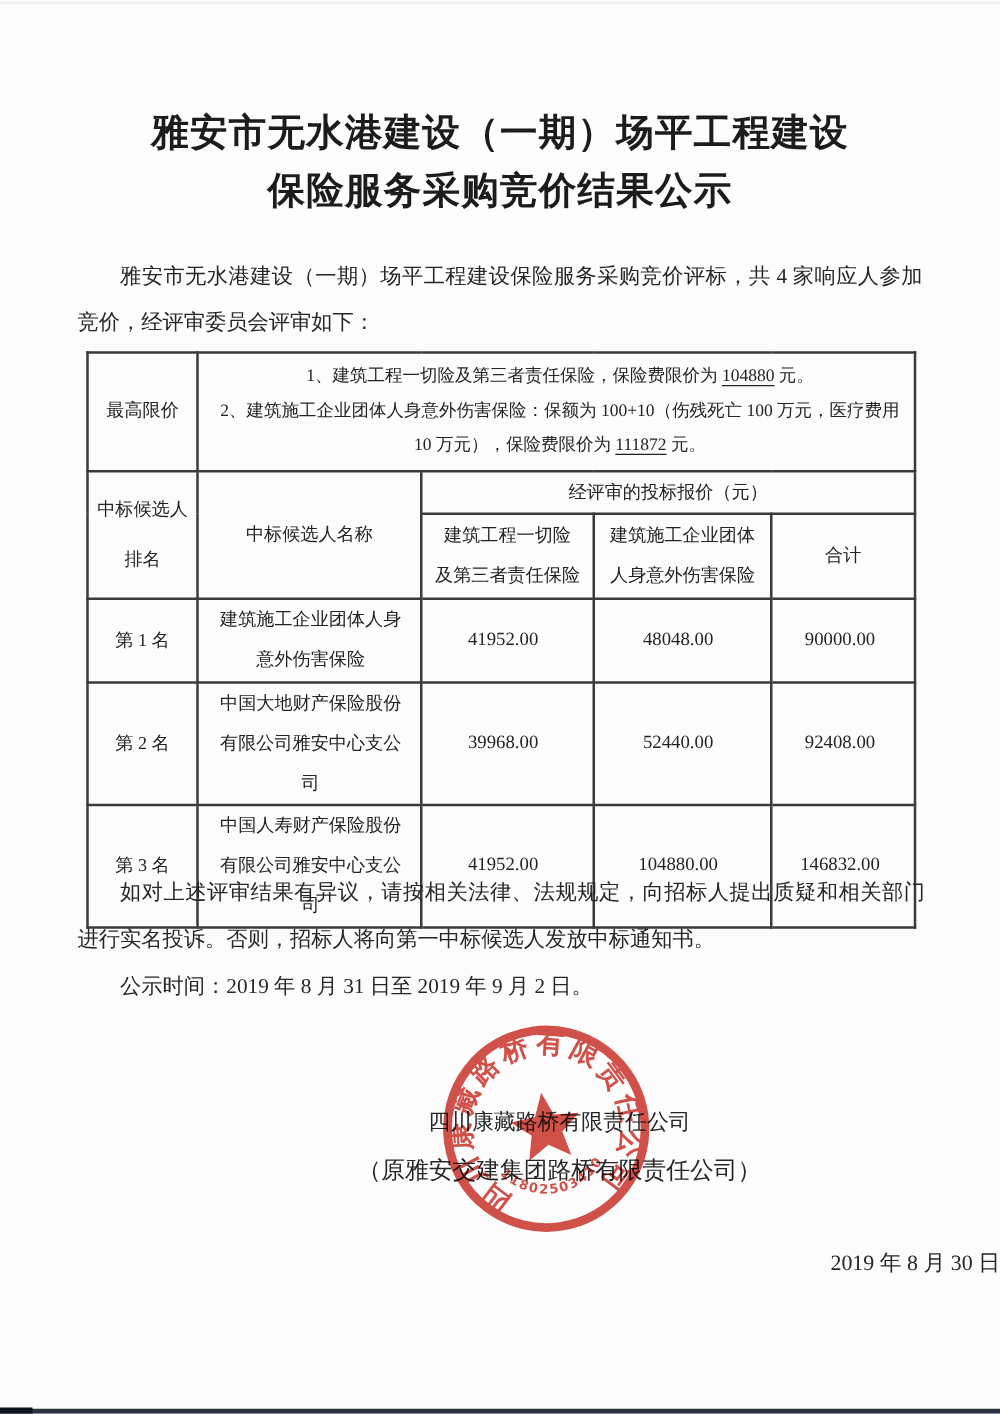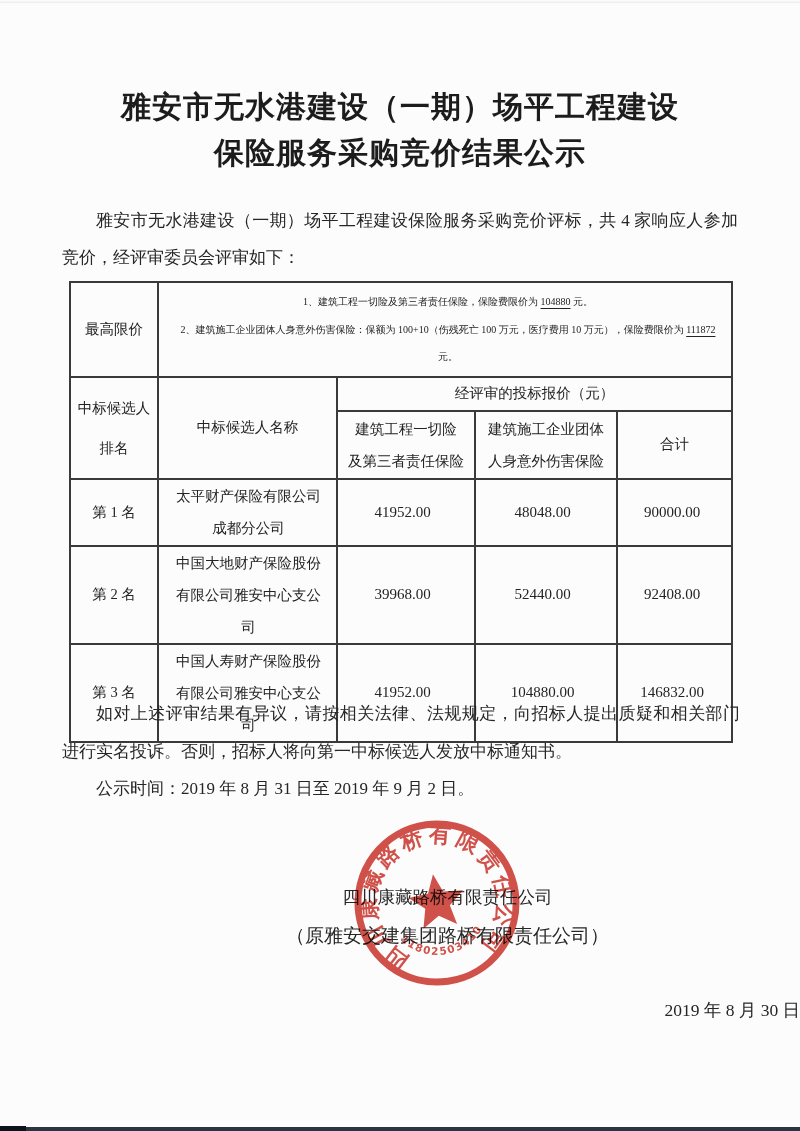--- a/index.html
+++ b/index.html
@@ -27,21 +27,21 @@
   }
 
   table.bid{
     position:absolute;top:281px;left:69px;
     border-collapse:collapse;table-layout:fixed;width:662px;
     font-size:14.5px;color:#232323;
   }
   table.bid td{border:2px solid #3a3a3a;vertical-align:middle;text-align:center;overflow:hidden;}
   .pre{white-space:pre-line;}
   td.maxlabel{line-height:22px;}
-  td.maxcell{text-align:left;padding:5px 6px 5px 12px;line-height:27.5px;font-size:10px;}
+  td.maxcell{text-align:left;padding:5px 6px 5px 12px;line-height:27.5px;font-size:14px;}
   td.hdr-rank{line-height:40px;}
   td.hdr-sub{line-height:32px;}
   td.name-cell{text-align:left;padding:0 8px 0 10px;font-size:14.5px;line-height:32px;}
   td.num-cell{text-align:right;padding-right:8px;font-size:15px;}
   td.total-cell{text-align:right;padding-right:6px;font-size:15px;}
   .u{text-decoration:underline;text-underline-offset:3px;text-decoration-thickness:1px;}
 
   .outro{
     position:absolute;top:695px;left:62px;width:678px;margin:0;
     font-size:17px;line-height:38px;text-indent:2em;text-align:justify;
@@ -101,21 +101,21 @@
       </tr>
       <tr style="height:66px">
         <td class="pre hdr-sub">建筑工程一切险
 及第三者责任保险</td>
         <td class="pre hdr-sub">建筑施工企业团体
 人身意外伤害保险</td>
         <td>合计</td>
       </tr>
       <tr style="height:67px">
         <td>第 1 名</td>
-        <td class="name-cell">太平财产保险有限公司成都分公司</td>
+        <td class="name-cell">建筑施工企业团体人身意外伤害保险</td>
         <td class="num-cell">41952.00</td>
         <td class="num-cell">48048.00</td>
         <td class="total-cell">90000.00</td>
       </tr>
       <tr style="height:67px">
         <td>第 2 名</td>
         <td class="name-cell">中国大地财产保险股份有限公司雅安中心支公司</td>
         <td class="num-cell">39968.00</td>
         <td class="num-cell">52440.00</td>
         <td class="total-cell">92408.00</td>

